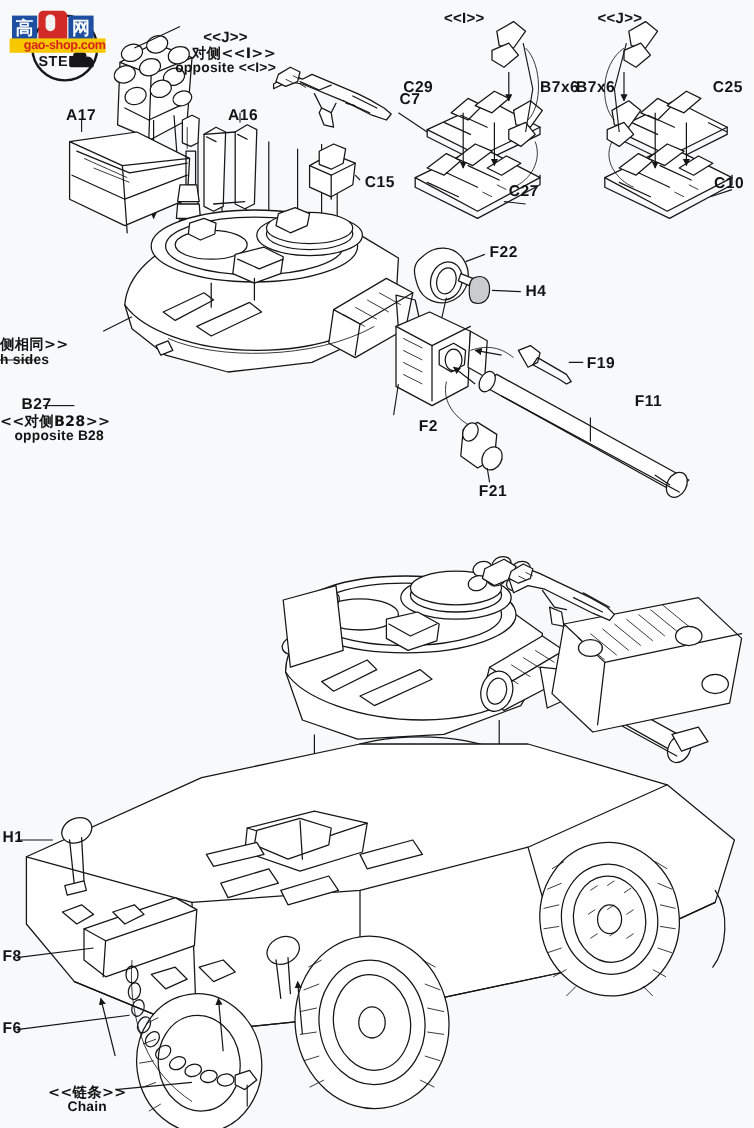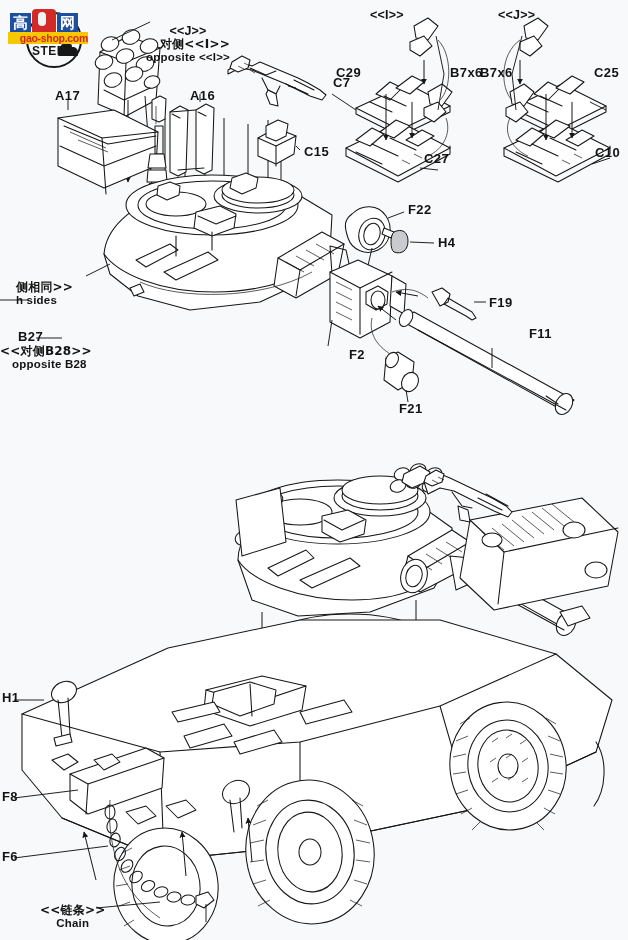--- a/index.html
+++ b/index.html
@@ -544,21 +544,21 @@
     <div class="step-word">STEP</div>
     <div class="step-tank"></div>
   </div>
 
   <div class="lbl note ctr" style="left:146px; top:24px;">
     <div>&lt;&lt;J&gt;&gt;</div>
     <div class="cn">对侧&lt;&lt;I&gt;&gt;</div>
     <div class="en">opposite &lt;&lt;I&gt;&gt;</div>
   </div>
 
-  <div class="lbl note" style="left:16px; top:281px;">
+  <div class="lbl note" style="left:0px; top:281px;">
     <div class="cn">侧相同&gt;&gt;</div>
     <div class="en">h sides</div>
   </div>
 
   <div class="lbl note" style="left:0px; top:330px;">
     <div class="part" style="margin-left:18px">B27</div>
     <div class="cn">&lt;&lt;对侧B28&gt;&gt;</div>
     <div class="en" style="margin-left:12px">opposite B28</div>
   </div>
 

